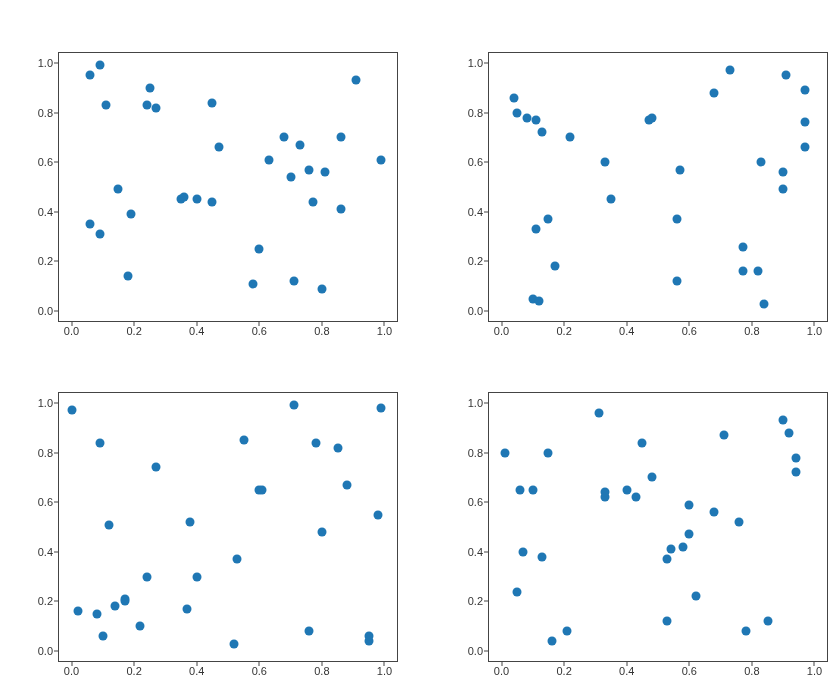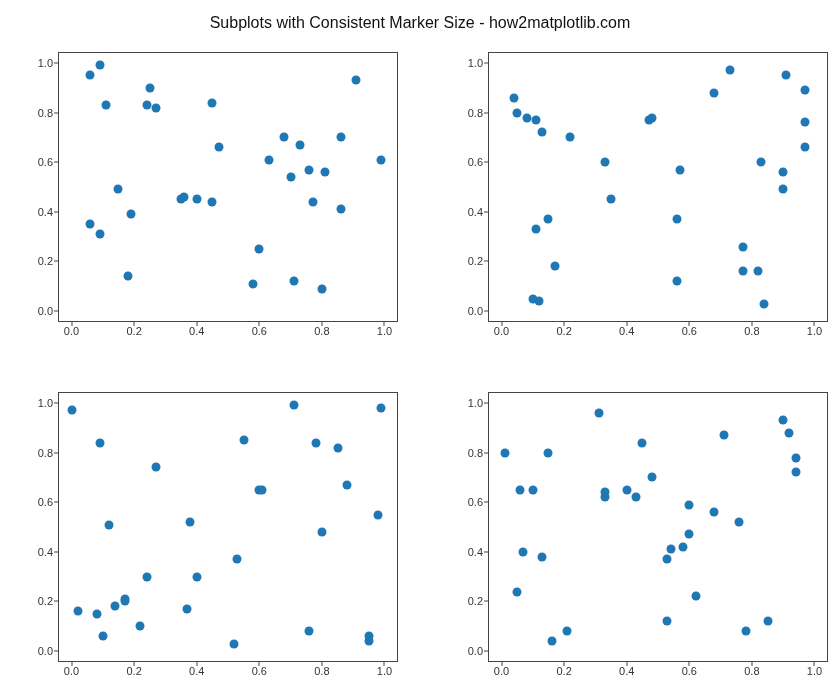--- a/index.html
+++ b/index.html
@@ -86,21 +86,20 @@
     width: 5px;
     background: #444;
     left: -5px;
     transform: translateY(-0.5px);
   }
 </style>
 </head>
 <body>
 
 <div class="figure">
-  <div class="title">Subplots with Consistent Marker Size - how2matplotlib.com</div>
   <div class="grid">
     <div class="cell">
       <div class="axes-frame">
         <div class="plot-area">
             <div class="tick-x" style="left: 3.7037%;"></div>
             <div class="ticklabel-x" style="left: 3.7037%;">0.0</div>
             <div class="tick-x" style="left: 22.2222%;"></div>
             <div class="ticklabel-x" style="left: 22.2222%;">0.2</div>
             <div class="tick-x" style="left: 40.7407%;"></div>
             <div class="ticklabel-x" style="left: 40.7407%;">0.4</div>

